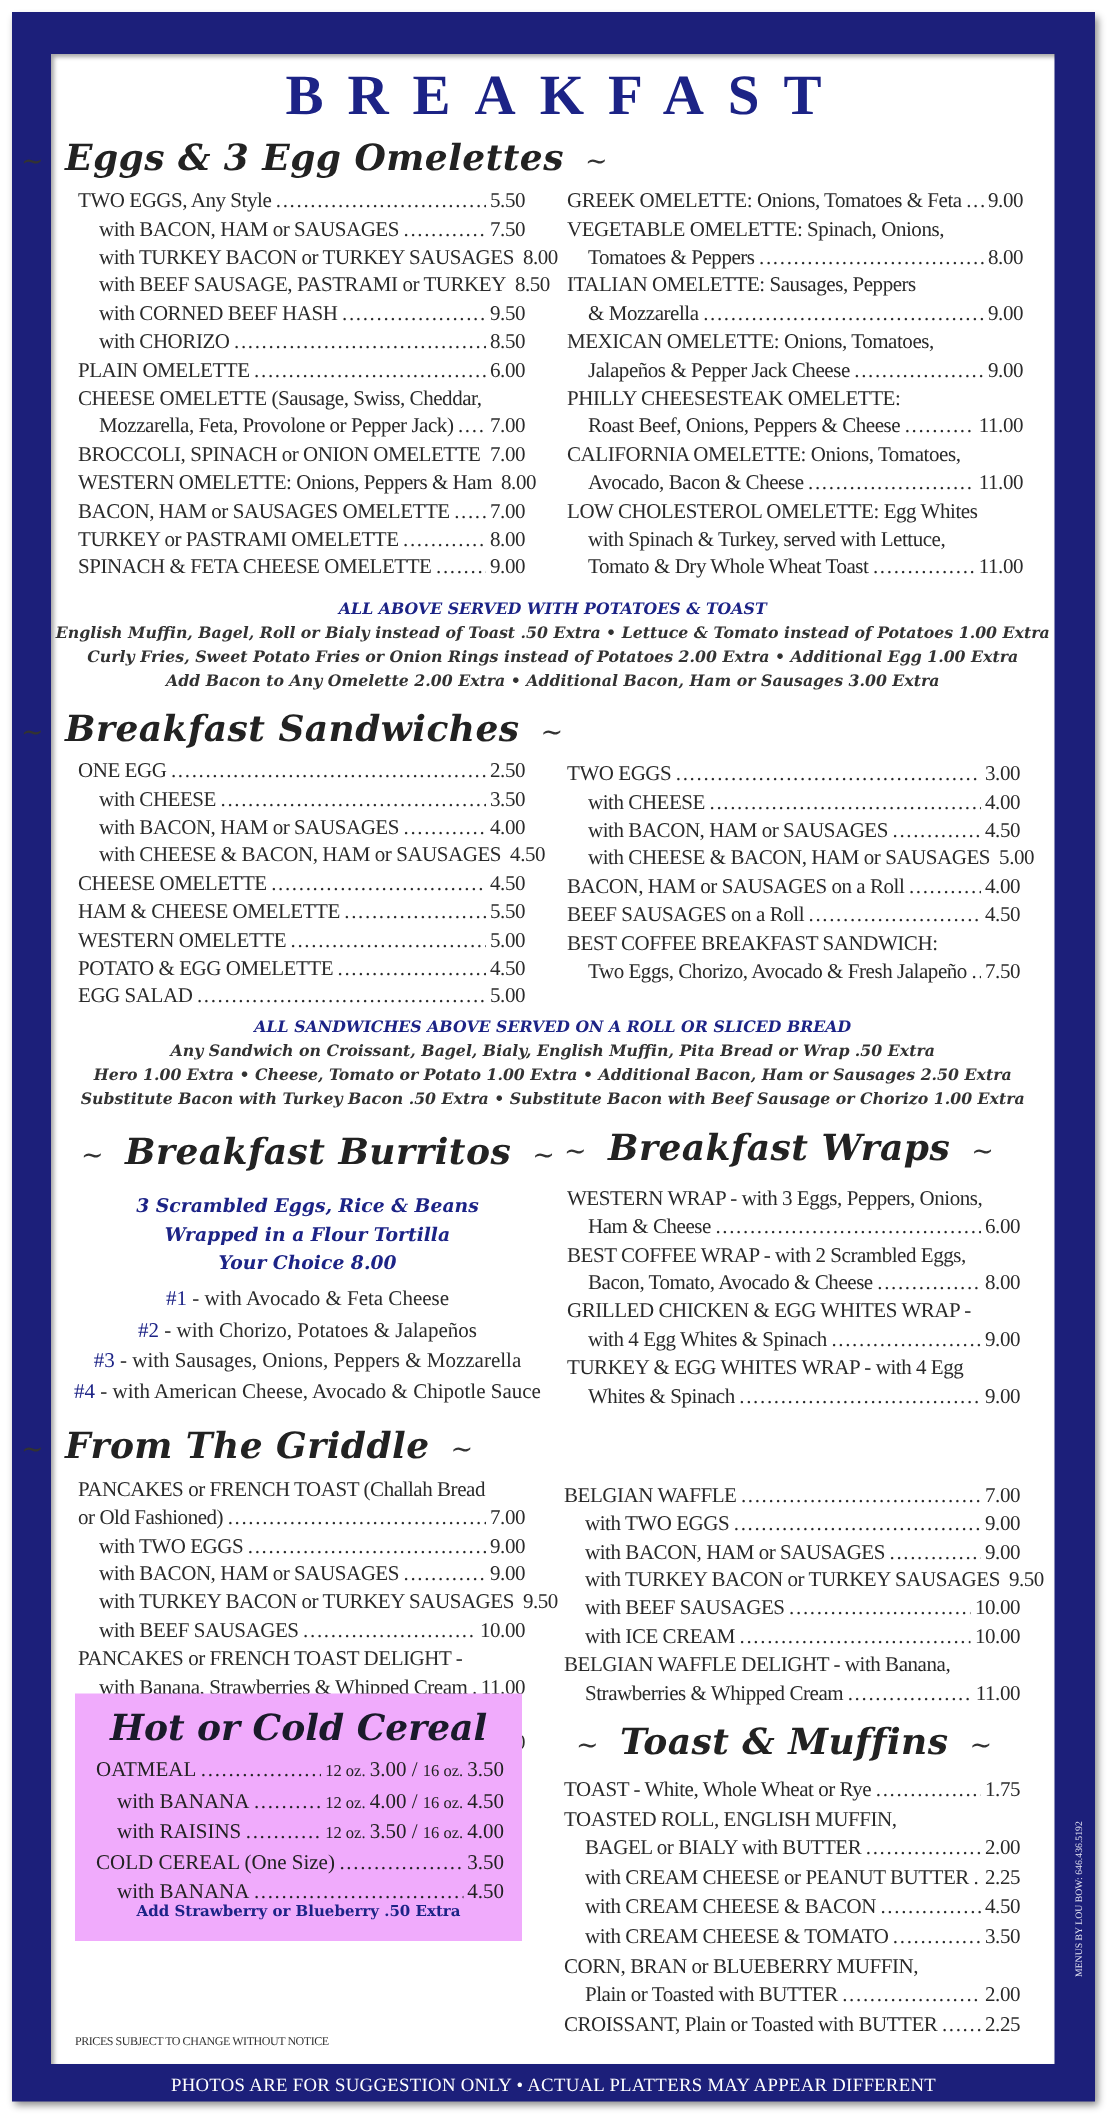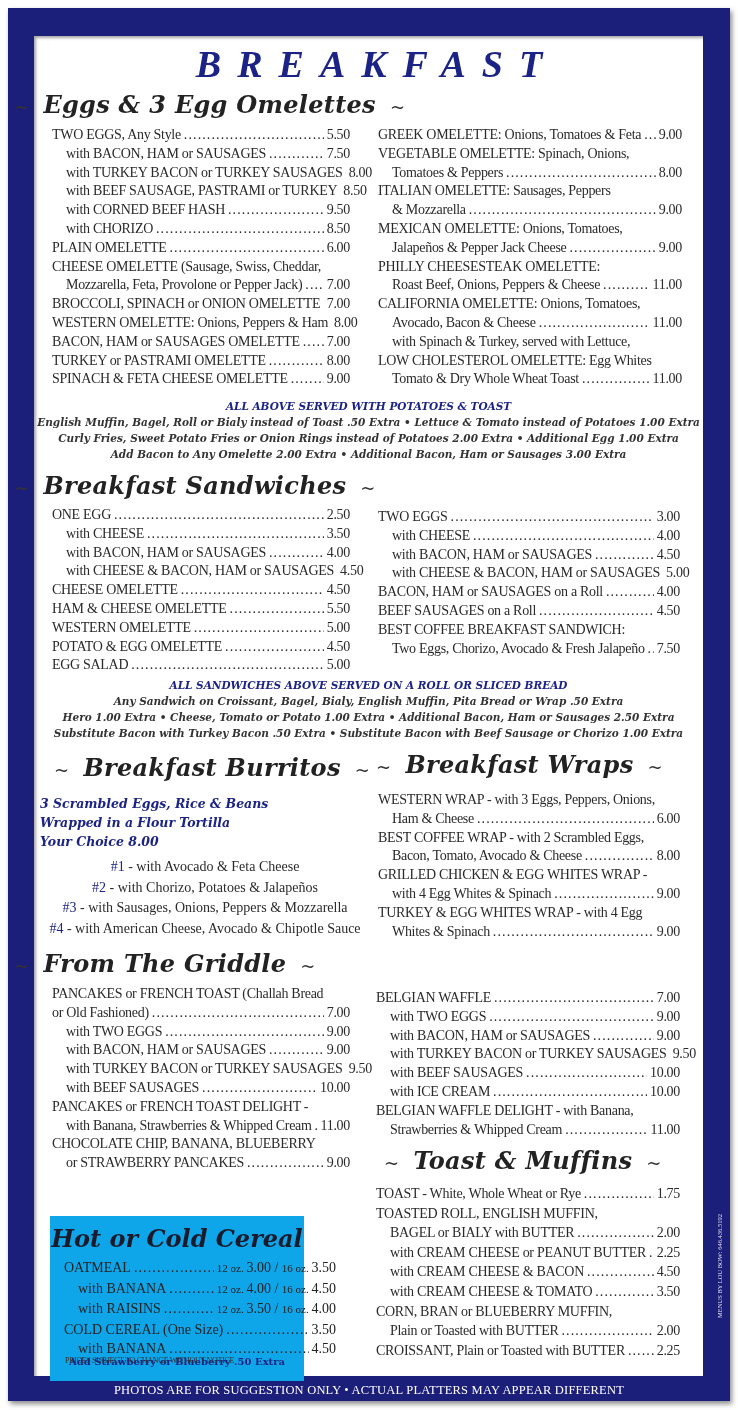--- a/index.html
+++ b/index.html
@@ -12,21 +12,21 @@
     box-shadow: 2px 3px 5px rgba(0,0,0,0.45);
   }
   .panel {
     position: absolute; left: 34px; top: 36px; width: 669px; height: 1340px;
     background: #ffffff;
     box-shadow: inset 2px 2px 3px rgba(0,0,0,0.35);
   }
 
   .title {
     position: absolute; left: 0; width: 738px; top: 42px; text-align: center;
-    font-family: "Liberation Serif", serif; font-weight: bold; font-style: italic;
+    font-family: "Liberation Serif", serif; font-weight: bold; 
     font-size: 38px; letter-spacing: 16px; color: #1c2386; padding-left: 16px;
   }
   .section-head {
     position: absolute; text-align: left;
     font-family: "DejaVu Serif", serif; font-weight: bold; font-style: italic;
     font-size: 24px; color: #222; white-space: nowrap; letter-spacing: 0.3px;
   }
   .section-head .tilde { font-style: normal; font-weight: normal; font-size: 18px; margin: 0 14px; color: #333; }
 
   .col { position: absolute; font-size: 14px; line-height: 18.8px; color: #2a2a2a; letter-spacing: -0.3px; }
@@ -38,34 +38,34 @@
     content: ". . . . . . . . . . . . . . . . . . . . . . . . . . . . . . . . . . . . . . . . . . . . . . . . . . . . . . . . . . . . . . . . . . . . . . . . . . . . . . . . . . . . . . . . . . . . . . . . . . .";
     letter-spacing: -1.2px;
   }
   .row .price { flex: 0 0 auto; }
   .row.plain { display: block; }
 
   .note { position: absolute; left: 34px; width: 669px; text-align: center;
     font-family: "DejaVu Serif", serif; font-style: italic; font-weight: bold; font-size: 10.5px; color: #333; line-height: 16px; }
   .note .head { color: #1c2386; font-size: 10.5px; text-transform: uppercase; }
 
-  .burrito-sub { position: absolute; left: 40px; width: 330px; 
+  .burrito-sub { position: absolute; left: 40px; width: 330px; text-align: center;
     font-family: "DejaVu Serif", serif; font-weight: bold; font-style: italic; font-size: 12.5px; color: #1c2386; line-height: 19px; }
   .burrito-list { position: absolute; left: 40px; width: 330px; text-align: center; font-size: 14px; line-height: 20.6px; color: #2a2a2a; }
   .burrito-list .num { color: #1c2386; }
 
-  .cereal-box { position: absolute; left: 50px; top: 1216px; width: 254px; height: 165px; background: #0ea5e9; }
+  .cereal-box { position: absolute; left: 50px; top: 1129px; width: 298px; height: 165px; background: #f0abfc; }
   .cereal-title { position: absolute; left: 0; width: 100%; top: 8px; text-align: center;
     font-family: "DejaVu Serif", serif; font-weight: bold; font-style: italic; font-size: 24px; color: #1a1a2a; }
   .cereal-col { position: absolute; left: 14px; width: 272px; top: 42px; font-size: 14px; line-height: 19.5px; color: #222; }
   .cereal-col .oz { font-size: 11px; margin-top: 44px; }
   .cereal-note { position: absolute; left: 0; width: 100%; top: 140px; text-align: center;
     font-family: "DejaVu Serif", serif; font-weight: bold; font-size: 10px; color: #1c2386; }
 
-  .fine { position: absolute; left: 50px; top: 1356px; font-size: 8px; color: #333; letter-spacing: -0.3px; margin-left: 15px; }
+  .fine { position: absolute; left: 50px; top: 1356px; font-size: 8px; color: #333; letter-spacing: -0.3px; }
   .footer { position: absolute; left: 0; width: 738px; top: 1383px; text-align: center; font-size: 12.5px; color: #ffffff; letter-spacing: 0.2px; }
   .credit { position: absolute; left: 716px; top: 1318px; transform-origin: left top; transform: rotate(-90deg);
     font-size: 6.5px; color: #e0e0f0; white-space: nowrap; }
 </style>
 </head>
 <body>
 
 <div class="frame"></div>
 <div class="panel"></div>
 
@@ -171,22 +171,22 @@
       <span class="name">Roast Beef, Onions, Peppers &amp; Cheese</span>
       <span class="dots"></span>
       <span class="price">11.00</span>
     </div>
     <div class="row plain"><span class="name">CALIFORNIA OMELETTE:  Onions, Tomatoes,</span></div>
     <div class="row indent">
       <span class="name">Avocado, Bacon &amp; Cheese</span>
       <span class="dots"></span>
       <span class="price">11.00</span>
     </div>
+    <div class="row plain"><span class="name">LOW CHOLESTEROL OMELETTE:  Egg Whites</span></div>
     <div class="row indent plain"><span class="name">with Spinach &amp; Turkey, served with Lettuce,</span></div>
-    <div class="row plain"><span class="name">LOW CHOLESTEROL OMELETTE:  Egg Whites</span></div>
     <div class="row indent">
       <span class="name">Tomato &amp; Dry Whole Wheat Toast</span>
       <span class="dots"></span>
       <span class="price">11.00</span>
     </div>
   </div>
 <div class="note" style="top:398px;">
     <div class="head">ALL ABOVE SERVED WITH POTATOES &amp; TOAST</div>
     <div>English Muffin, Bagel, Roll or Bialy instead of Toast .50 Extra  •  Lettuce &amp; Tomato instead of Potatoes 1.00 Extra</div>
     <div>Curly Fries, Sweet Potato Fries or Onion Rings instead of Potatoes 2.00 Extra  •  Additional Egg 1.00 Extra</div>

